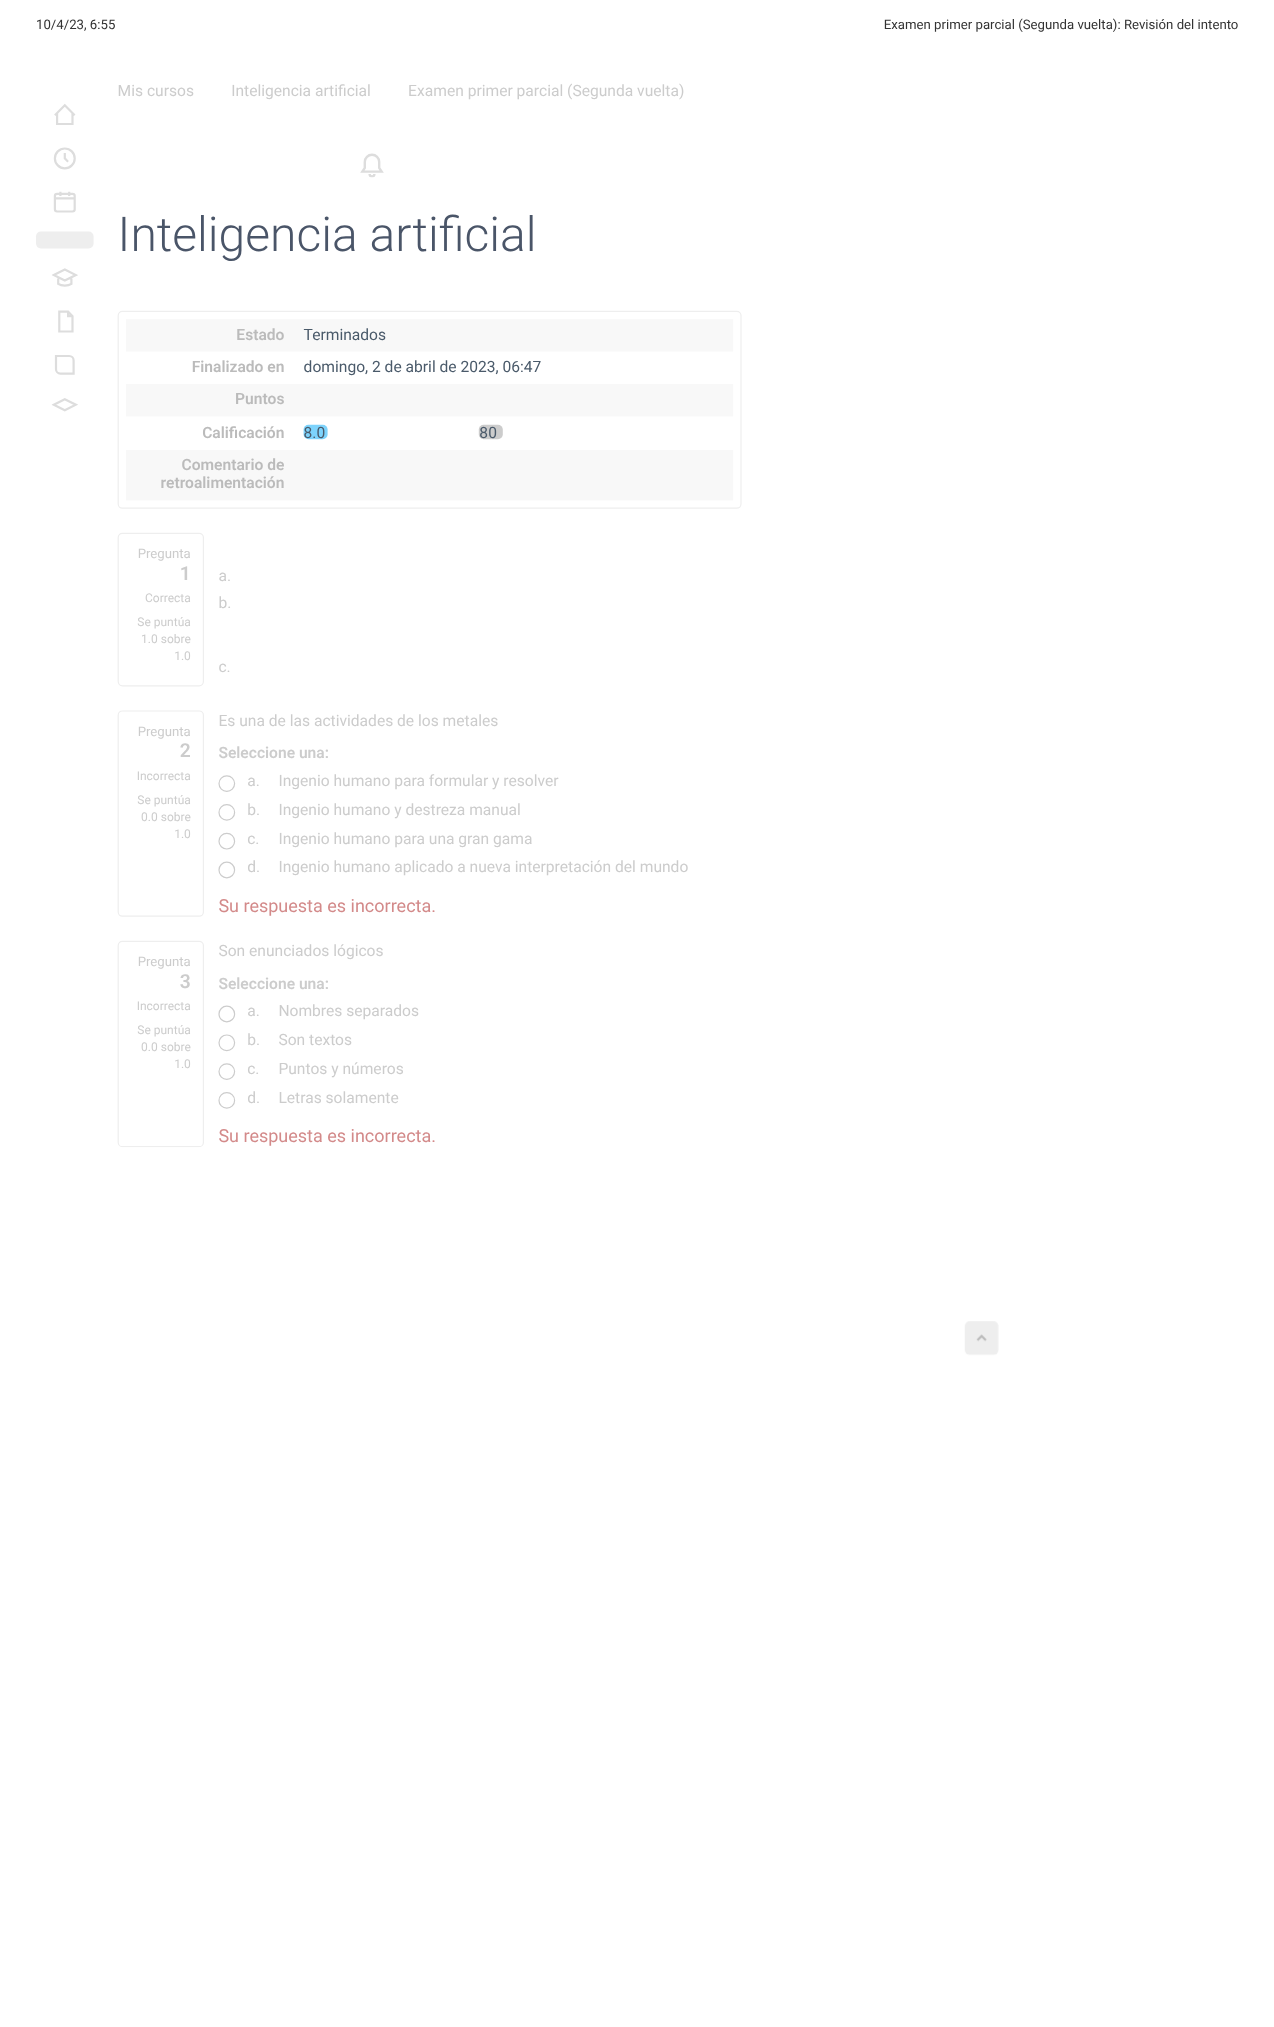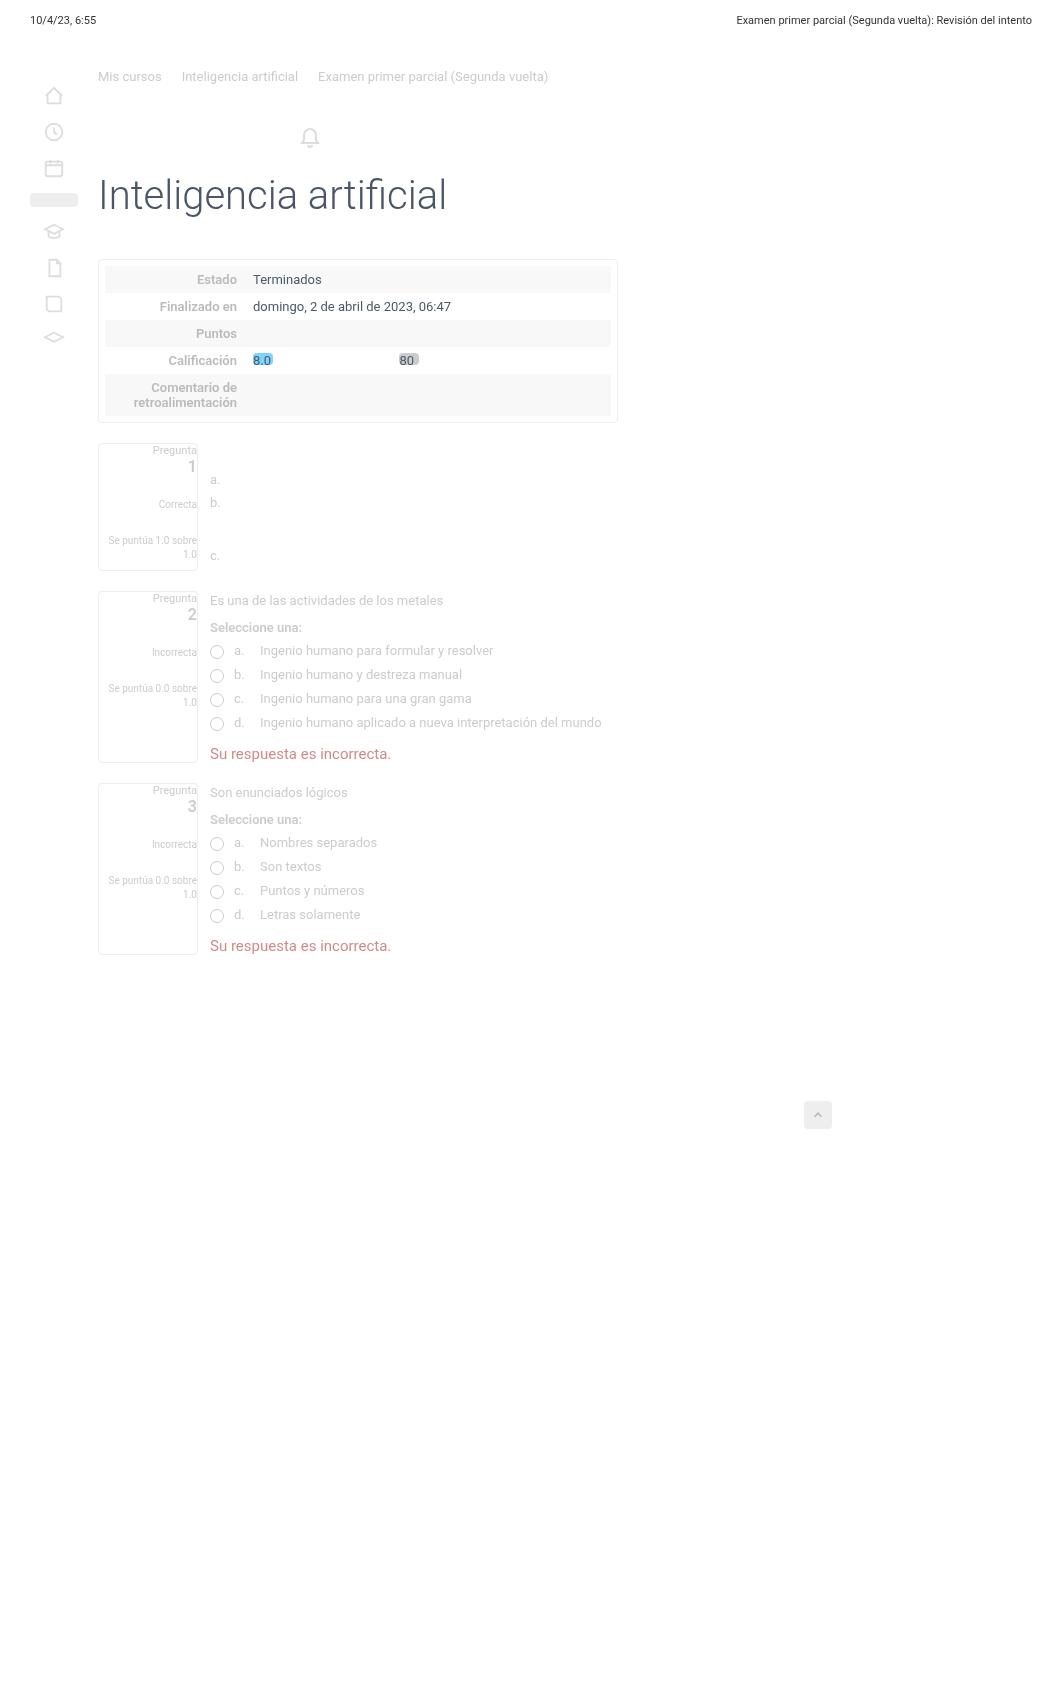--- a/index.html
+++ b/index.html
@@ -38,21 +38,21 @@
       color: #ddd;
     }
     .side-muted { display:block; width:48px; height:14px; margin:14px 0; border-radius:4px;}
     .main {
       flex: 1;
       padding-left: 20px;
       padding-top: 28px;
     }
     .breadcrumbs {
       display: flex;
-      gap: 20px;
+      gap: 31px;
       align-items: center;
       flex-wrap: wrap;
       margin-bottom: 30px;
     }
     .crumb {
       font-size: 13px;
       color: #ccc;
     }
     .bell {
       width: 24px;
@@ -91,30 +91,30 @@
       color: #4a5a6a;
     }
     .summary-table tr:nth-child(odd) td { background: #f8f8f8; }
     .muted-block { display:inline-block; height:12px; border-radius:4px; }
     .question-row {
       display: flex;
       gap: 12px;
       margin-top: 20px;
     }
     .qnum-box {
-      width: 100px;
+      width: 72px;
       border: 1px solid #eee;
       border-radius: 4px;
-      padding: 0;
+      padding: 10px;
       flex-shrink: 0;
       text-align: right;
     }
     .qnum-box .label { font-size: 11px; color:#ccc; }
     .qnum-box .num { font-size: 16px; color:#ccc; font-weight:600; }
-    .qnum-box .sub { font-size: 10px; color:#ccc; margin-top:22px; line-height:1.4; }
+    .qnum-box .sub { font-size: 10px; color:#ccc; margin-top:6px; line-height:1.4; }
     .qbody { flex:1; padding-top:2px; }
     .qtext { font-size:13px; color:#ccc; margin-bottom:12px; }
     .qheading { font-size:13px; color:#ccc; font-weight:600; margin-bottom:8px; }
     .qoption { display:flex; align-items:flex-start; gap:10px; margin-bottom:8px; font-size:13px; color:#ccc; }
     .qoption .radio { width:14px; height:14px; border:1.5px solid #ccc; border-radius:50%; flex-shrink:0; margin-top:2px; }
     .qlet { width:16px; color:#ccc; }
     .qfeedback { font-size:15px; color:#d38a8a; margin-top:14px; }
     .scroll-top {
       position: fixed;
       right: 230px;

